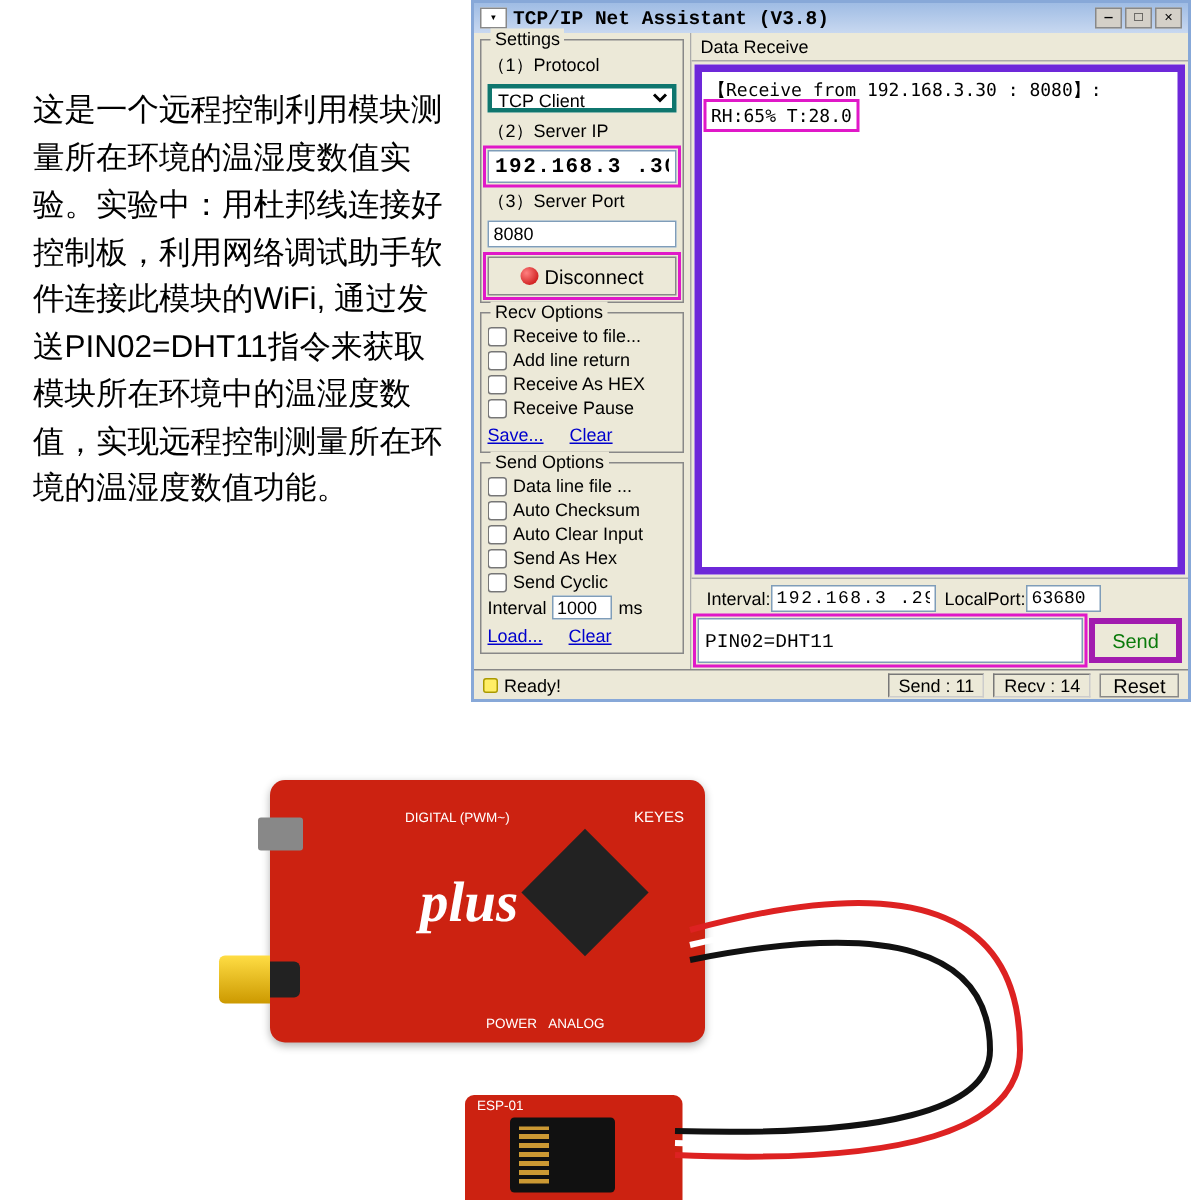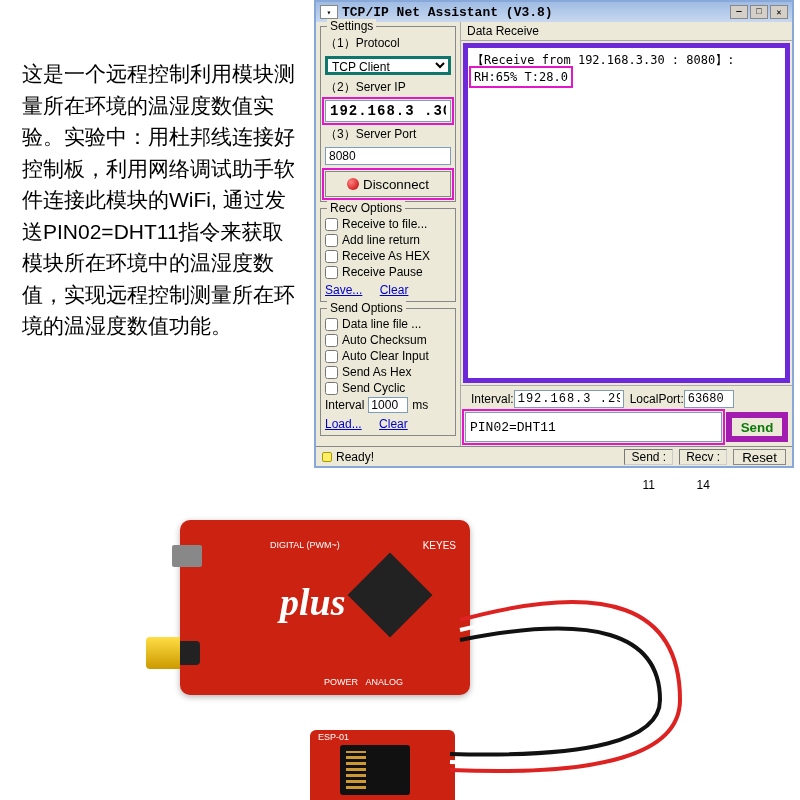--- a/index.html
+++ b/index.html
@@ -50,25 +50,25 @@
 
 .bottom-section { border-top: 1px solid #aaa; padding: 4px; background: #ece9d8; }
 .host-row { display: flex; align-items: center; font-size: 12px; margin-bottom: 4px; }
 .host-row .hlbl { margin-left: 6px; }
 .host-row input { border: 1px solid #7f9db9; background: #fff; font-family: "Courier New", monospace; font-size: 12px; height: 18px; padding: 0 3px; }
 .host-ip { width: 110px; letter-spacing: 1px; }
 .host-port { width: 50px; }
 
 .send-row { display: flex; gap: 4px; }
 .send-input { flex: 1; height: 30px; border: 1px solid #7f9db9; background: #fff; font-family: "Courier New", monospace; font-size: 13px; padding: 4px; }
-.send-btn { width: 62px; border: 6px solid #a21caf; background: #ece9d8; color: #0a7a0a; font-weight: bold; cursor: pointer; }
+.send-btn { width: 62px; border: 4px solid #a21caf; background: #ece9d8; color: #0a7a0a; font-weight: normal; cursor: pointer; }
 
 .status-bar { display: flex; align-items: center; background: #ece9d8; border-top: 1px solid #888; height: 20px; padding: 0 6px; font-size: 12px; }
 .status-bar .ready-icon { width: 10px; height: 10px; background: #ffee66; border: 1px solid #aa9900; border-radius: 2px; margin-right: 4px; }
-.status-bar .cell { border: 1px inset #ccc; padding: 0 6px; margin-left: 6px; height: 16px; display: flex; align-items: center; flex-direction: column; }
+.status-bar .cell { border: 1px inset #ccc; padding: 0 6px; margin-left: 6px; height: 16px; display: flex; align-items: center; }
 .status-bar .reset { border: 1px solid #888; background: #ece9d8; padding: 0 8px; height: 16px; margin-left: 6px; cursor: pointer; }
 
 
 .hw-area { position: absolute; left: 0; top: 500px; width: 800px; height: 300px; }
 .board-main { position: absolute; left: 180px; top: 20px; width: 290px; height: 175px; background: #c21; border-radius: 10px; box-shadow: 0 2px 6px rgba(0,0,0,0.3); }
 .board-main::before { content:"plus"; position:absolute; left:100px; top:60px; font-family:cursive; font-size:38px; color:#fff; font-weight:bold; font-style:italic; }
 .chip { position:absolute; right:50px; top:45px; width:60px; height:60px; background:#222; transform:rotate(45deg); }
 .usb-jack { position:absolute; left:-8px; top:25px; width:30px; height:22px; background:#888; border-radius:2px; }
 .power-jack { position:absolute; left:-6px; bottom:30px; width:26px; height:24px; background:#222; border-radius:4px; }
 .power-plug { position:absolute; left:-34px; bottom:26px; width:34px; height:32px; background:linear-gradient(#ffdd44,#cc9900); border-radius:4px 0 0 4px; }

